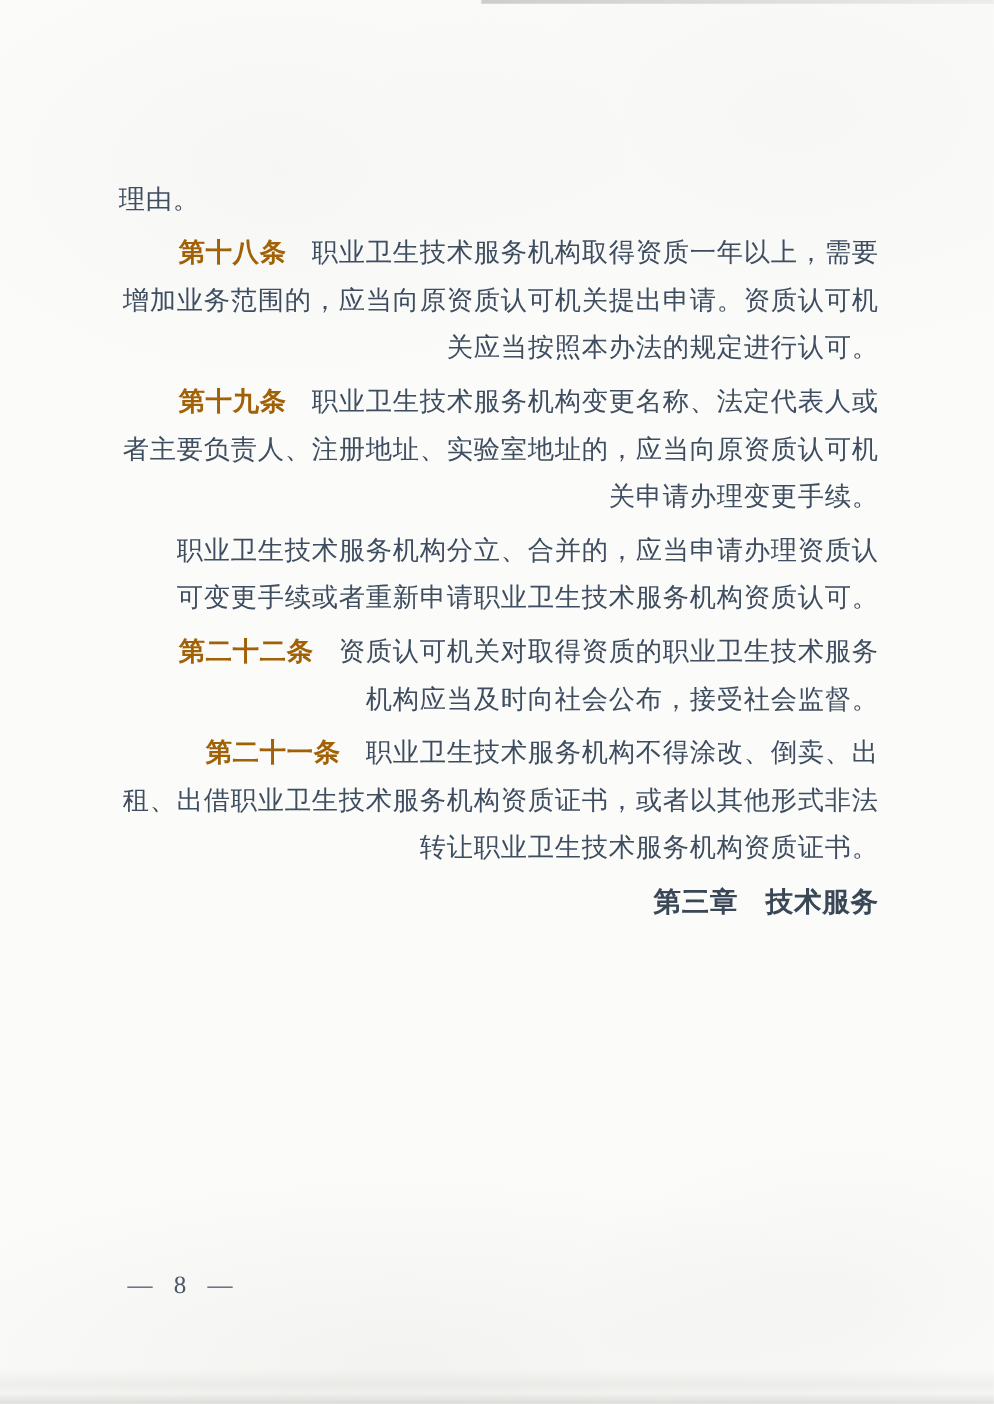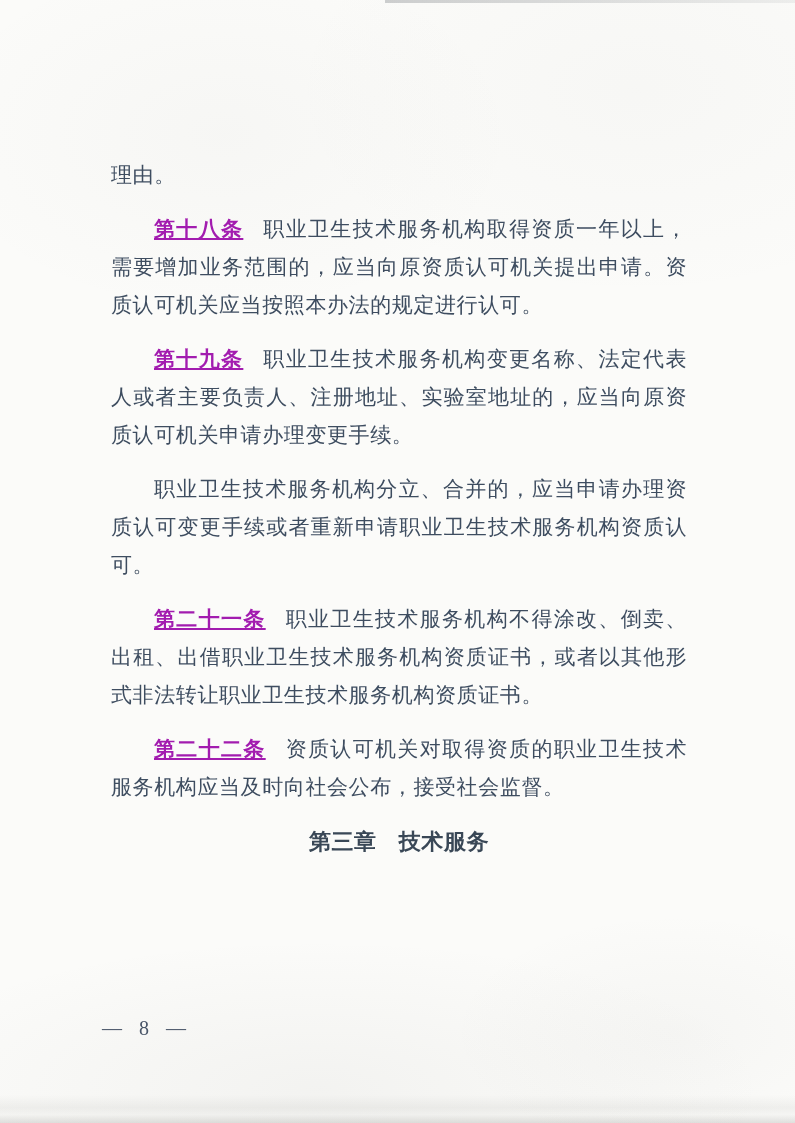--- a/index.html
+++ b/index.html
@@ -50,34 +50,34 @@
     top: 140px;
     left: 95px;
     width: 608px;
     font-size: 21px;
     line-height: 38px;
     letter-spacing: 0.6px;
     color: #3e4d60;
     text-align: justify;
   }
   p.para {
-    margin: 16px;
+    margin: 0;
   }
   p.para + p.para {
     margin-top: 5px;
+    text-align: right;
   }
   p.indented,
   p.article {
     text-indent: 43px;
   }
   .article-label {
     font-weight: bold;
-    color: #a21caf;
+    color: #a16207;
     margin-right: 20px;
-    text-decoration: underline;
   }
   p.chapter {
     margin-top: 42px;
     margin-bottom: 0;
     text-align: center;
     text-indent: 0;
     font-weight: bold;
     font-size: 22px;
     line-height: 40px;
     color: #394756;
@@ -100,22 +100,22 @@
 <body>
 
 <div class="page-texture"></div>
 <div class="scan-edge-top"></div>
 
 <main class="doc-body">
     <p class="para">理由。</p>
     <p class="para article"><span class="article-label">第十八条</span><span>职业卫生技术服务机构取得资质一年以上，需要增加业务范围的，应当向原资质认可机关提出申请。资质认可机关应当按照本办法的规定进行认可。</span></p>
     <p class="para article"><span class="article-label">第十九条</span><span>职业卫生技术服务机构变更名称、法定代表人或者主要负责人、注册地址、实验室地址的，应当向原资质认可机关申请办理变更手续。</span></p>
     <p class="para indented">职业卫生技术服务机构分立、合并的，应当申请办理资质认可变更手续或者重新申请职业卫生技术服务机构资质认可。</p>
+    <p class="para article"><span class="article-label">第二十二条</span><span>资质认可机关对取得资质的职业卫生技术服务机构应当及时向社会公布，接受社会监督。</span></p>
     <p class="para article"><span class="article-label">第二十一条</span><span>职业卫生技术服务机构不得涂改、倒卖、出租、出借职业卫生技术服务机构资质证书，或者以其他形式非法转让职业卫生技术服务机构资质证书。</span></p>
-    <p class="para article"><span class="article-label">第二十二条</span><span>资质认可机关对取得资质的职业卫生技术服务机构应当及时向社会公布，接受社会监督。</span></p>
     <p class="para chapter"><span class="chapter-label">第三章</span><span>技术服务</span></p>
   </main>
 
 <div class="page-footer">
   <span>— 8 —</span>
 </div>
 
 <div class="scan-band-bottom"></div>
 
 </body></html>

